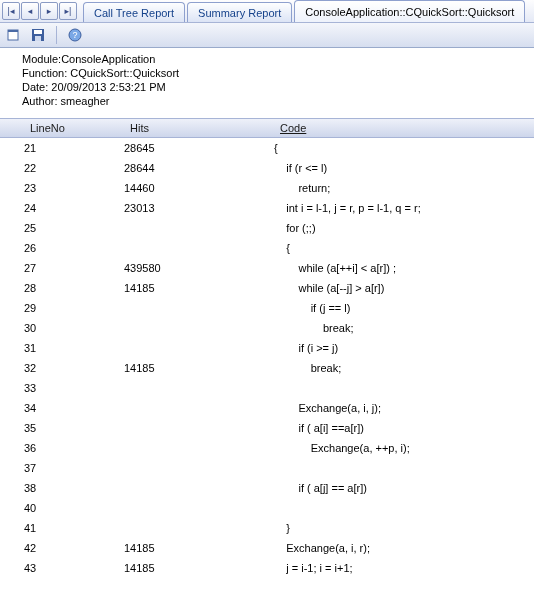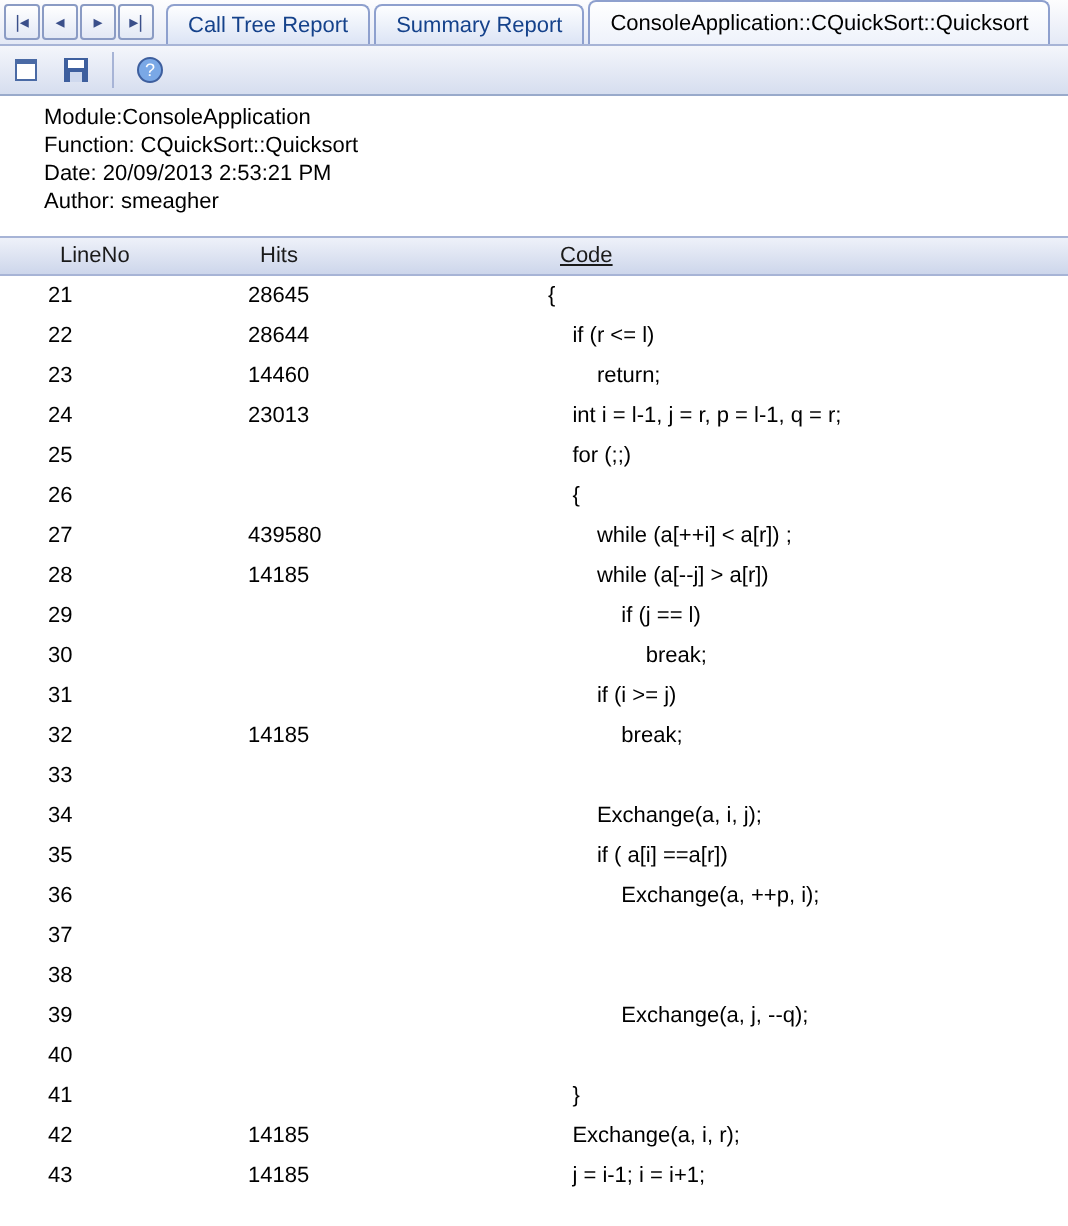--- a/index.html
+++ b/index.html
@@ -165,25 +165,21 @@
         <div class="c-code">            Exchange(a, ++p, i);</div>
       </div>
       <div class="row">
         <div class="c-line">37</div>
         <div class="c-hits"></div>
         <div class="c-code"></div>
       </div>
       <div class="row">
         <div class="c-line">38</div>
         <div class="c-hits"></div>
-      </div>
-      <div class="row">
-        <div class="c-line">39</div>
-        <div class="c-hits"></div>
-        <div class="c-code">            Exchange(a, j, --q);</div>
+        <div class="c-code">        if ( a[j] == a[r])</div>
       </div>
       <div class="row">
         <div class="c-line">40</div>
         <div class="c-hits"></div>
         <div class="c-code"></div>
       </div>
       <div class="row">
         <div class="c-line">41</div>
         <div class="c-hits"></div>
         <div class="c-code">    }</div>

